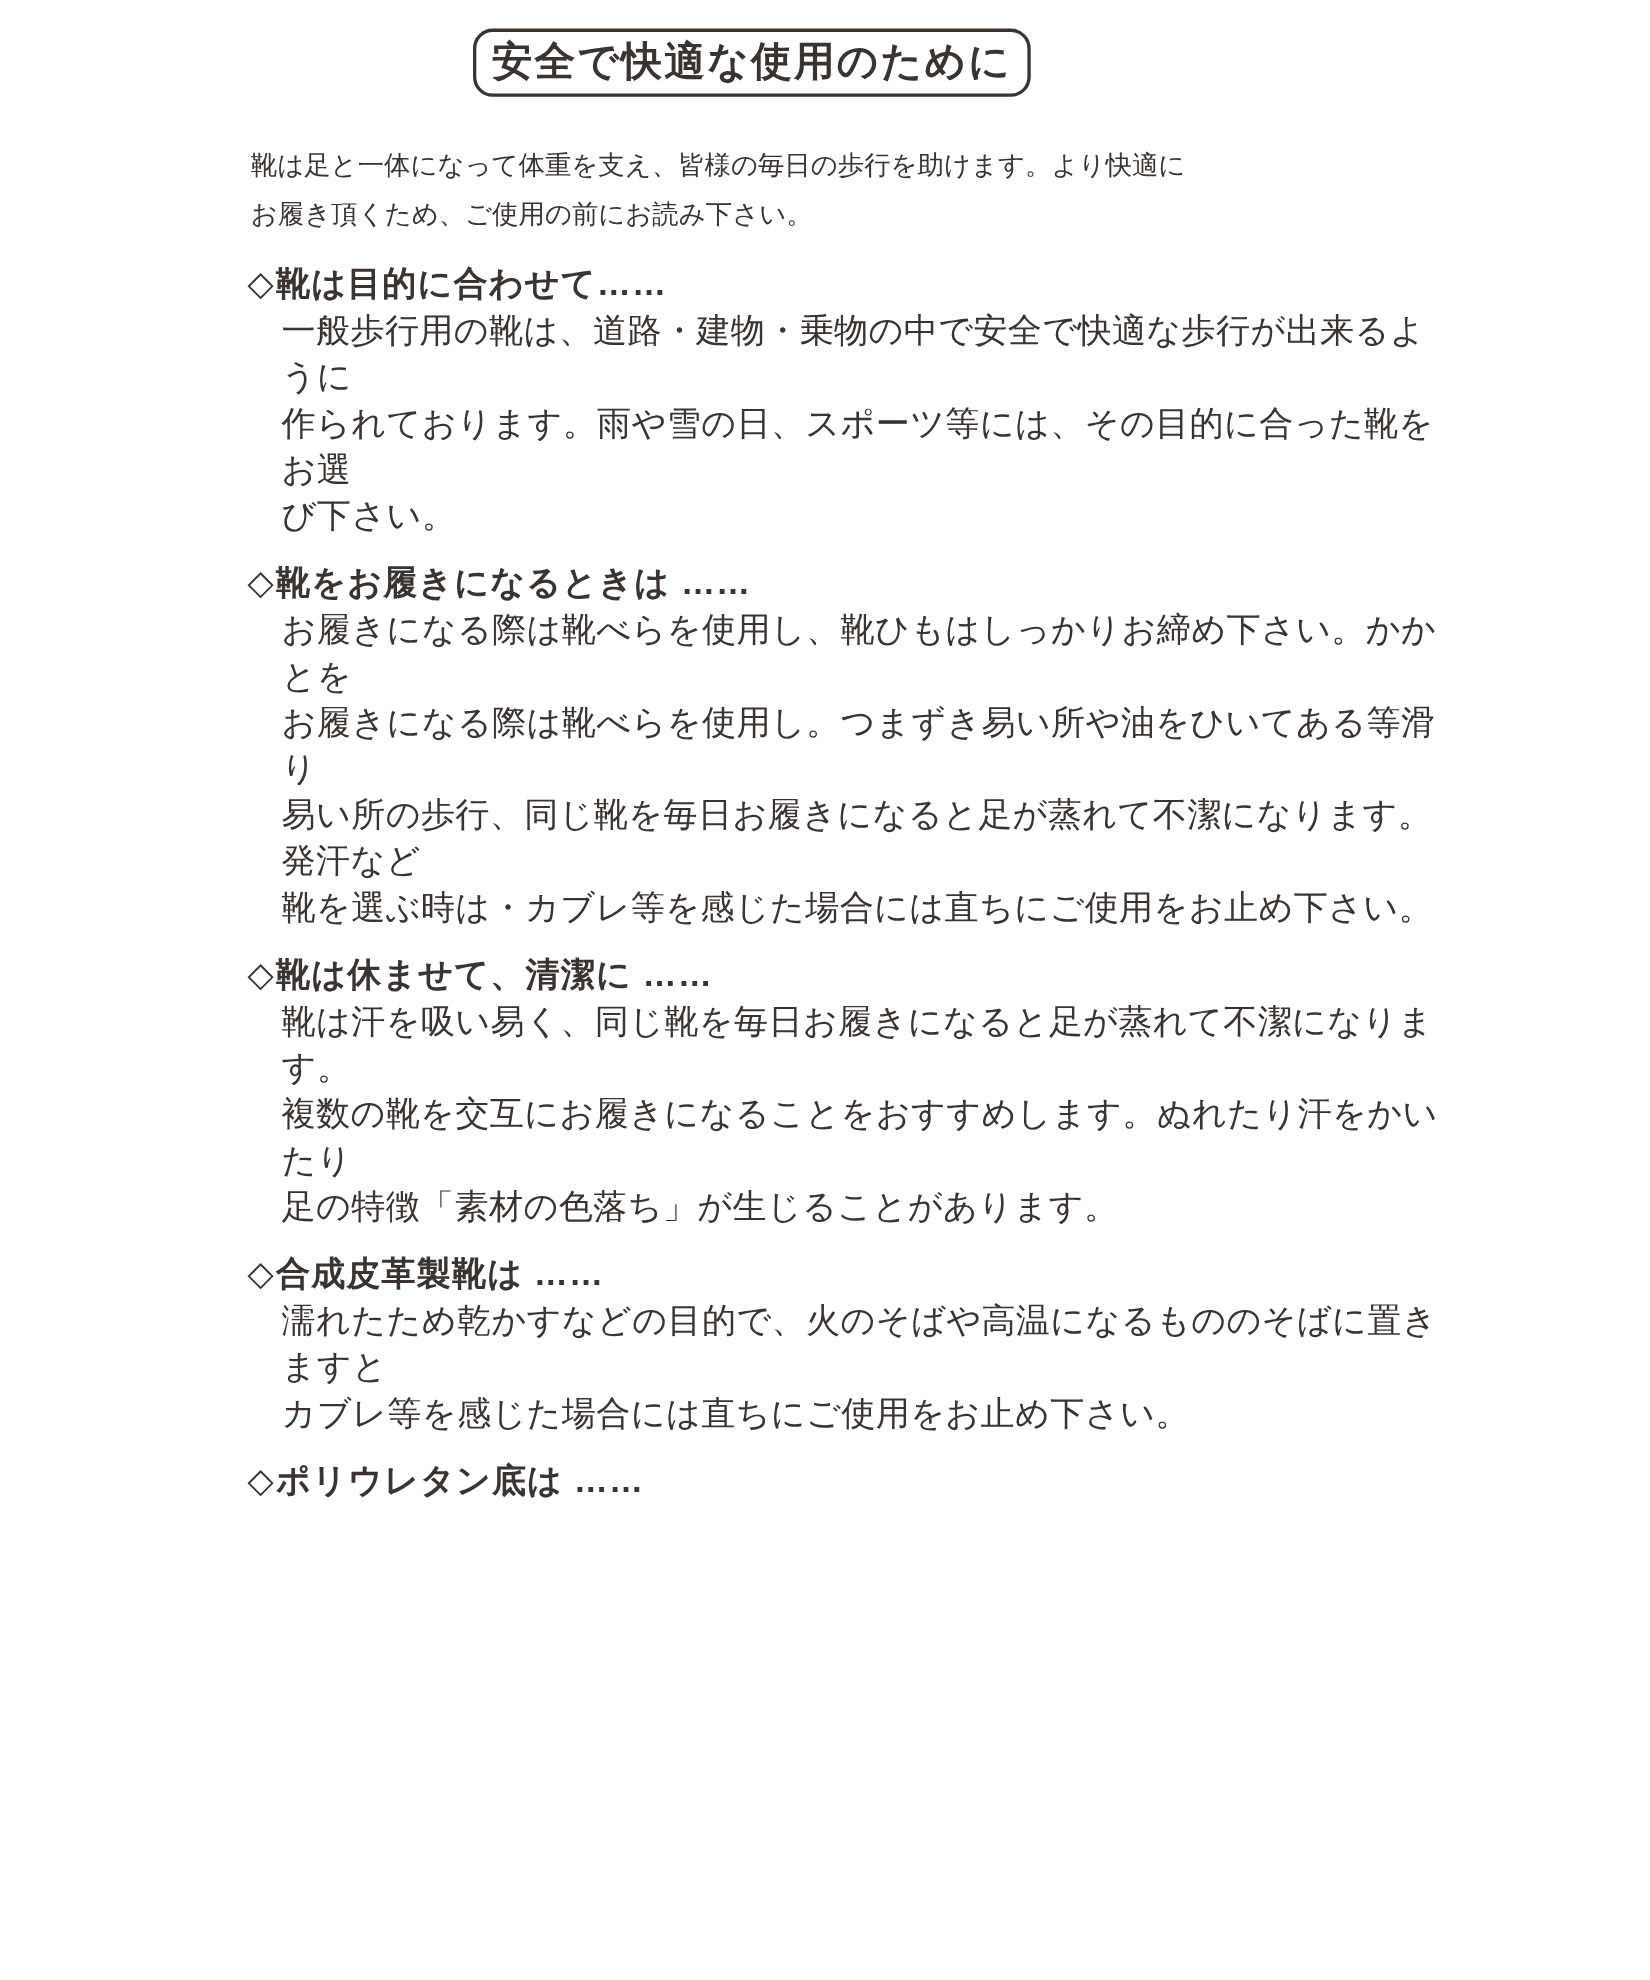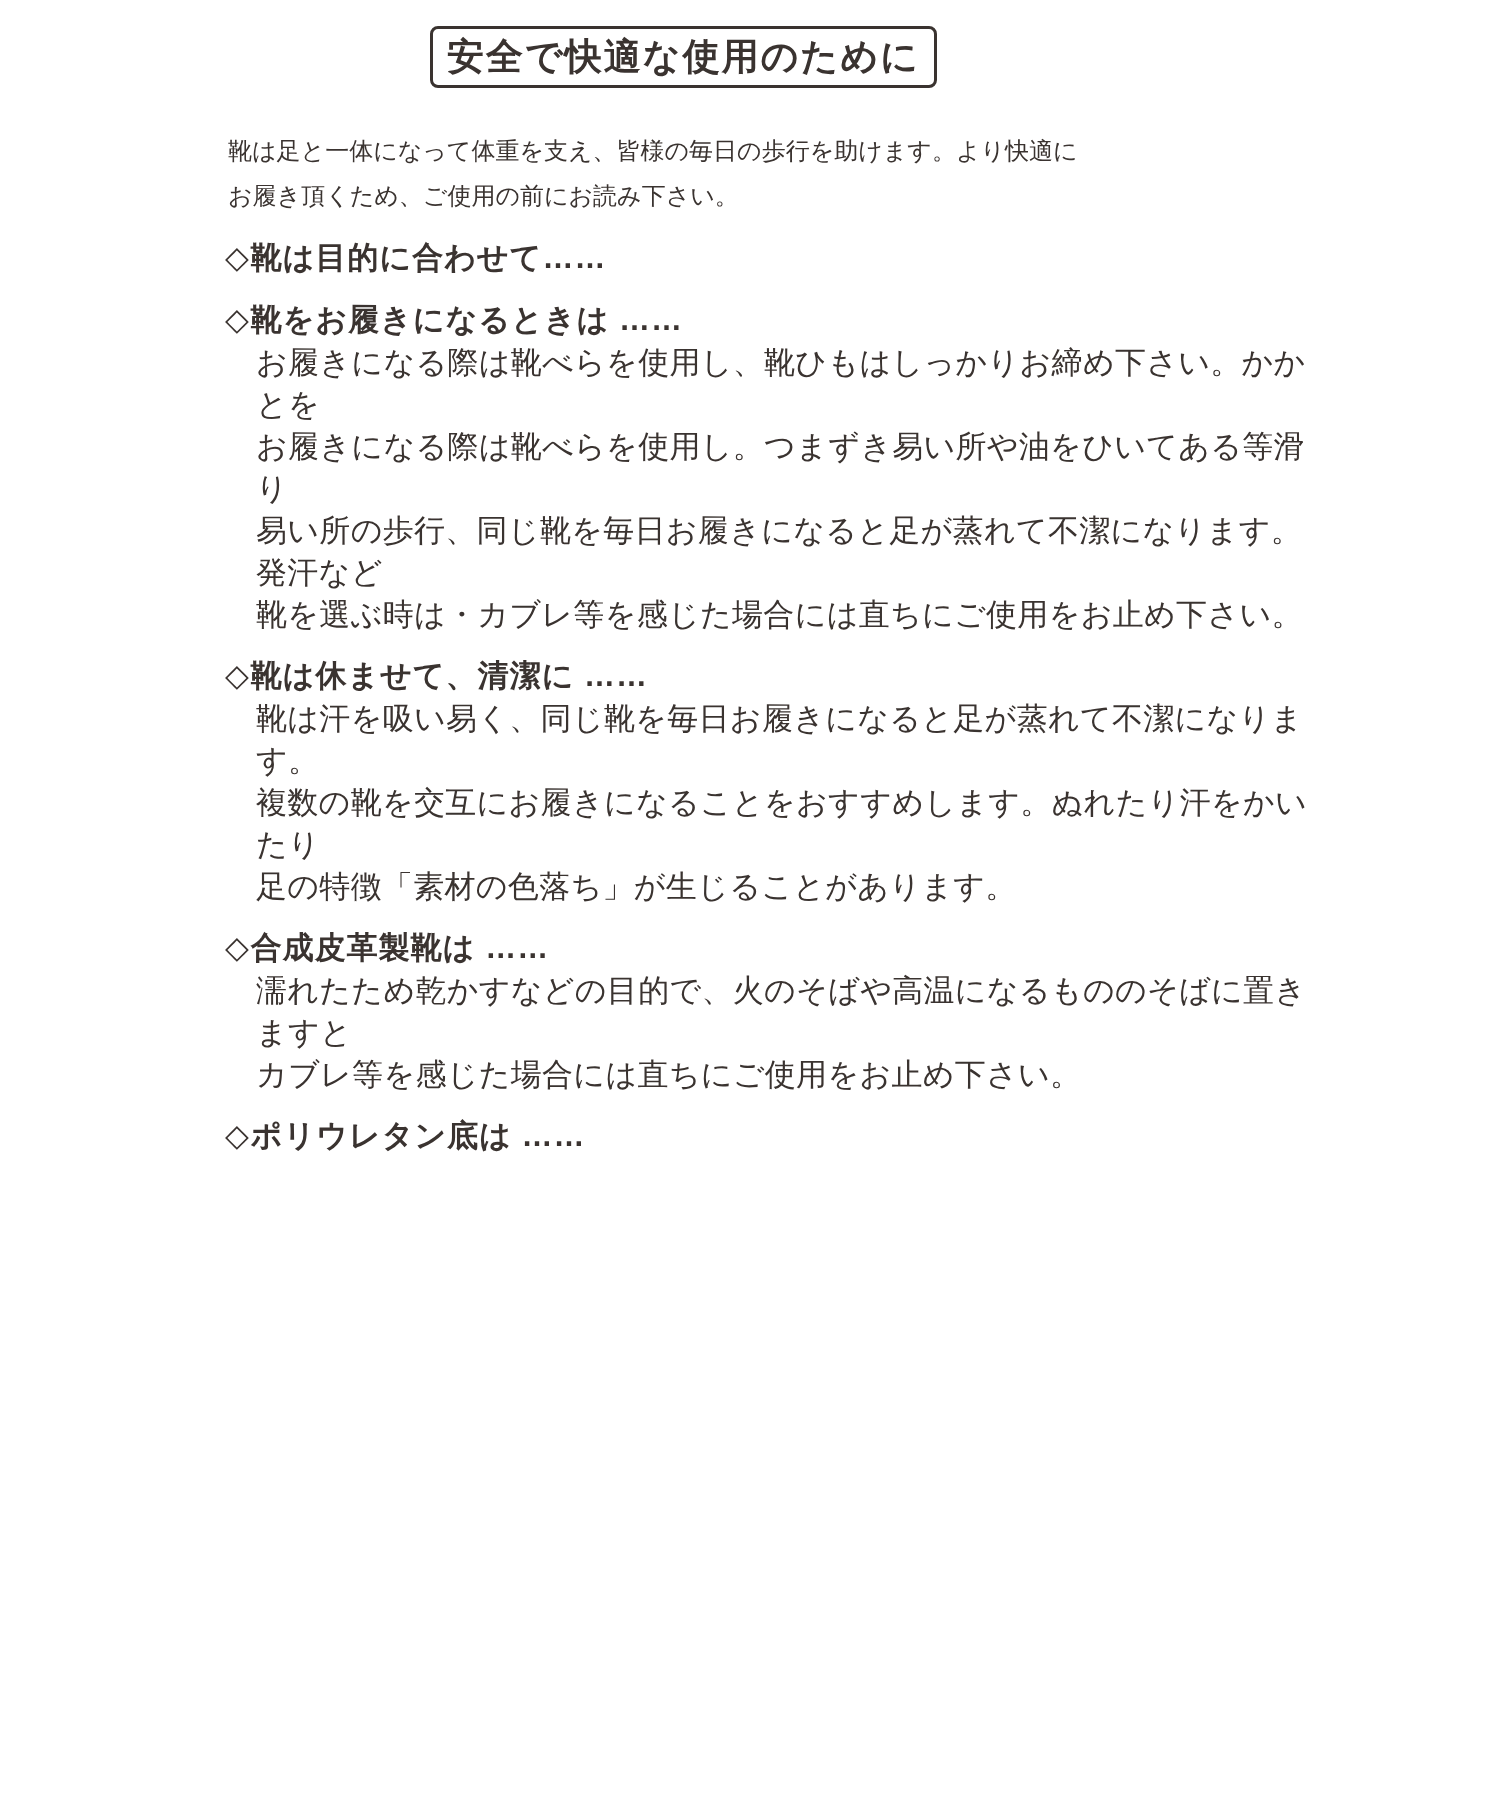--- a/index.html
+++ b/index.html
@@ -27,21 +27,21 @@
   }
   .title-box {
     display: inline-block;
     font-family: "Liberation Serif", "DejaVu Serif", serif;
     font-size: 37px;
     font-weight: 600;
     line-height: 1.1;
     letter-spacing: 2px;
     color: #3a3330;
     border: 3px solid #3a3330;
-    border-radius: 8px;
+    border-radius: 18px;
     padding: 8px 14px 7px 14px;
     background: #ffffff;
   }
   
   .intro {
     margin: 40px 0 0 228px;
     font-family: "Liberation Sans", "DejaVu Sans", sans-serif;
     font-weight: 500;
     font-size: 24px;
     line-height: 45px;
@@ -84,20 +84,25 @@
     <div class="title-box">安全で快適な使用のために</div>
   </div>
 
   <p class="intro">
     <span class="line">靴は足と一体になって体重を支え、皆様の毎日の歩行を助けます。より快適に</span>
     <span class="line">お履き頂くため、ご使用の前にお読み下さい。</span>
   </p>
 
   <div class="section">
     <h2 class="sec-head"><span class="bullet">◇</span><span>靴は目的に合わせて……</span></h2>
+    <div class="sec-body">
+      <span class="line">一般歩行用の靴は、道路・建物・乗物の中で安全で快適な歩行が出来るように</span>
+      <span class="line">作られております。雨や雪の日、スポーツ等には、その目的に合った靴をお選</span>
+      <span class="line">び下さい。</span>
+    </div>
   </div>
 
 
   <div class="section">
     <h2 class="sec-head"><span class="bullet">◇</span><span>靴をお履きになるときは ……</span></h2>
     <div class="sec-body">
       <span class="line">お履きになる際は靴べらを使用し、靴ひもはしっかりお締め下さい。かかとを</span>
       <span class="line">お履きになる際は靴べらを使用し。つまずき易い所や油をひいてある等滑り</span>
       <span class="line">易い所の歩行、同じ靴を毎日お履きになると足が蒸れて不潔になります。発汗など</span>
       <span class="line">靴を選ぶ時は・カブレ等を感じた場合には直ちにご使用をお止め下さい。</span>

